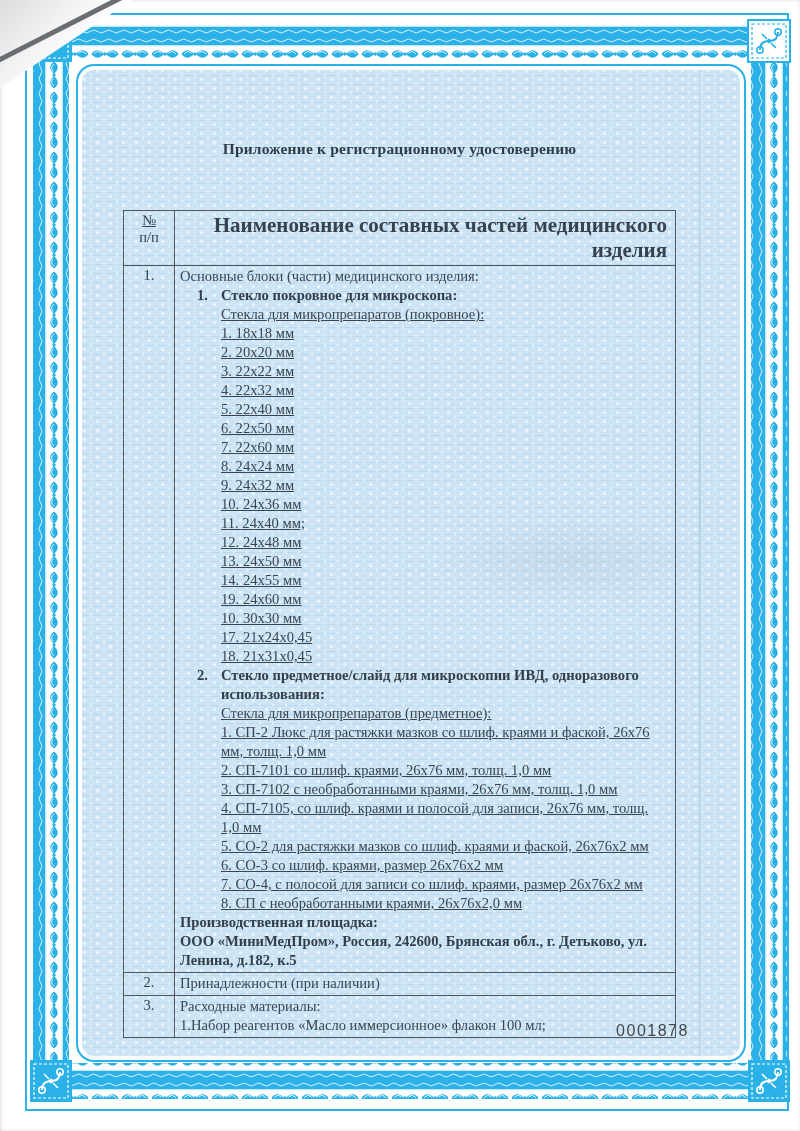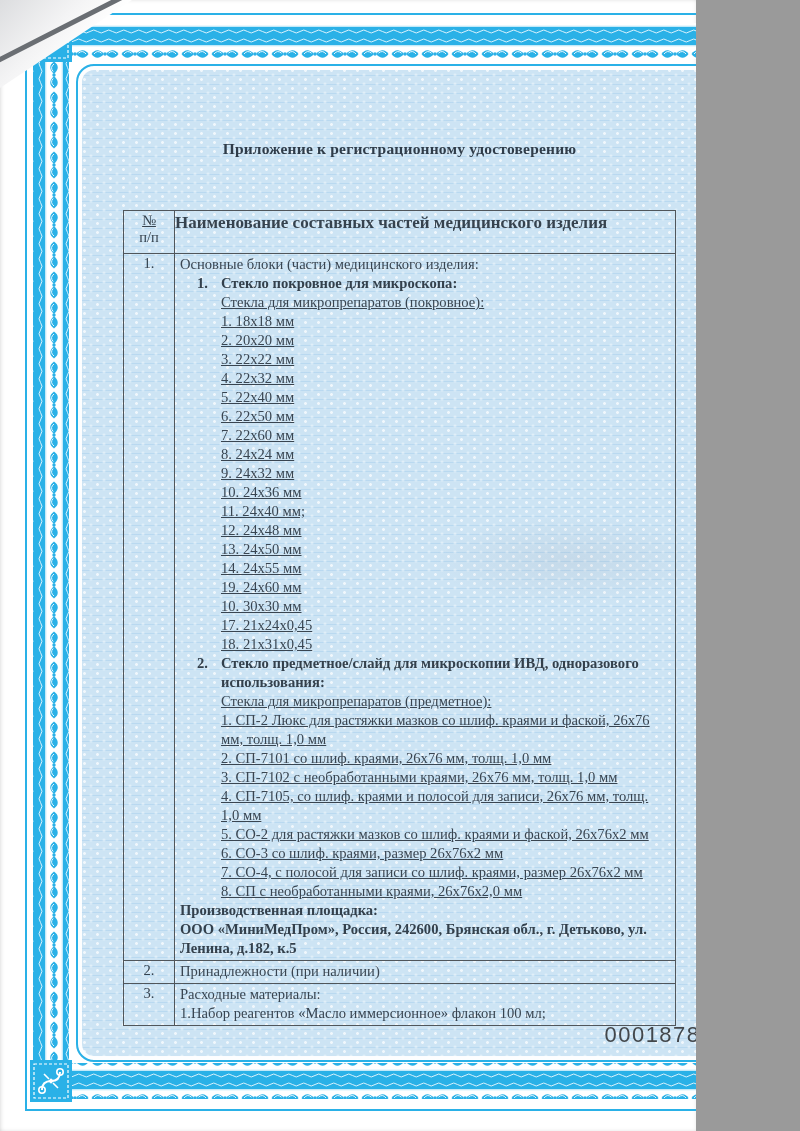--- a/index.html
+++ b/index.html
@@ -1,17 +1,17 @@
 <!DOCTYPE html>
 <html><head>
 <meta charset="utf-8">
 <style>
   html,body{margin:0;padding:0;background:#9a9a9a;}
   .page{
-    position:relative;width:696px;height:1131px;background:#ffffff;overflow:hidden;
+    position:relative;width:800px;height:1131px;background:#ffffff;overflow:hidden;
     font-family:"Liberation Serif", serif;
     box-shadow:inset 3px 0 5px -3px rgba(0,0,0,.18), inset 0 3px 4px -3px rgba(0,0,0,.10), inset -2px -2px 4px -2px rgba(0,0,0,.08);
   }
   
   .panel{
     position:absolute;left:76px;top:64px;width:666px;height:994px;
     border:2px solid #2ab1e7;border-radius:18px;
     box-shadow:inset 0 0 0 4px rgba(255,255,255,.95);
     background:
       radial-gradient(circle, rgba(255,255,255,.70) 1.1px, rgba(255,255,255,0) 1.7px) 0 0 / 13px 9px,
@@ -51,33 +51,33 @@
     border-collapse:collapse;table-layout:fixed;
   }
   table.cert th, table.cert td{
     border:1px solid #50565b;vertical-align:top;
     color:#36434f;
   }
   th.c1,td.c1{width:48px;text-align:center;}
   th.c1{font-weight:normal;font-size:14.5px;height:40px;vertical-align:middle;line-height:1.2;}
   th.c1 .no{text-decoration:underline;display:block;}
   th.c1 .pp{display:block;}
-  th.c2{font-weight:bold;font-size:17px;text-align:left;vertical-align:middle;padding:2px 0;}
+  th.c2{font-weight:bold;font-size:21px;text-align:right;vertical-align:middle;padding:2px 8px;}
   td.c1{font-size:14.6px;padding-top:1px;}
   td.c2{padding:1px 14px 2px 3px;}
   .blk{font-size:14.6px;line-height:19px;color:#394551;}
   .ind0{padding-left:2px;}
   .ind1{padding-left:43px;text-decoration:underline;}
   .item{position:relative;padding-left:43px;font-weight:bold;}
   .item .marker{position:absolute;left:19px;font-weight:bold;}
   .bold{font-weight:bold;color:#33404c;}
   
   .serial{
     position:absolute;left:545px;top:1022px;width:215px;text-align:center;
-    font-family:"Liberation Sans", sans-serif;font-size:22px;color:#43474b;letter-spacing:1.5px;
+    font-family:"Liberation Sans", sans-serif;font-size:16px;color:#43474b;letter-spacing:1.5px;
   }
 </style>
 </head>
 <body>
 
 <div class="page">
 
   <div class="panel"></div>
   <div class="crease"></div>
   <div class="smudge"></div>

